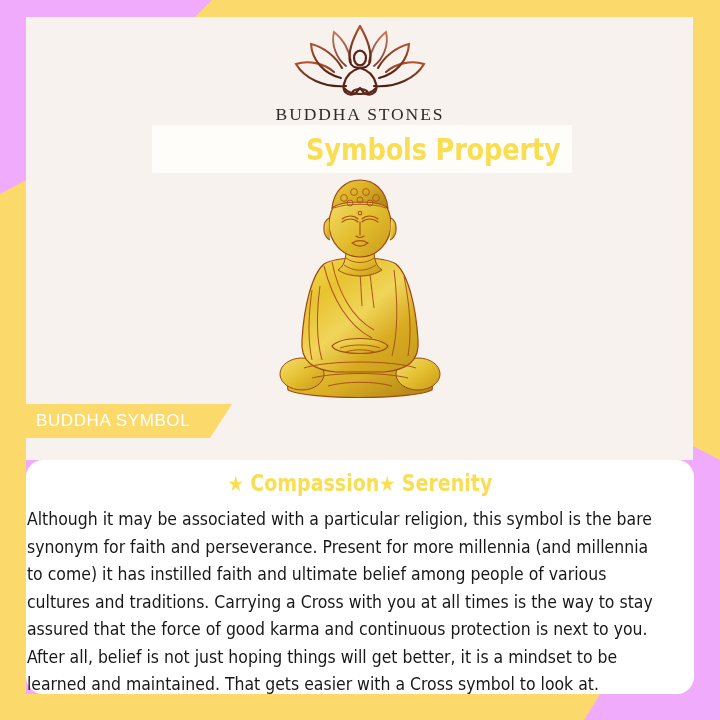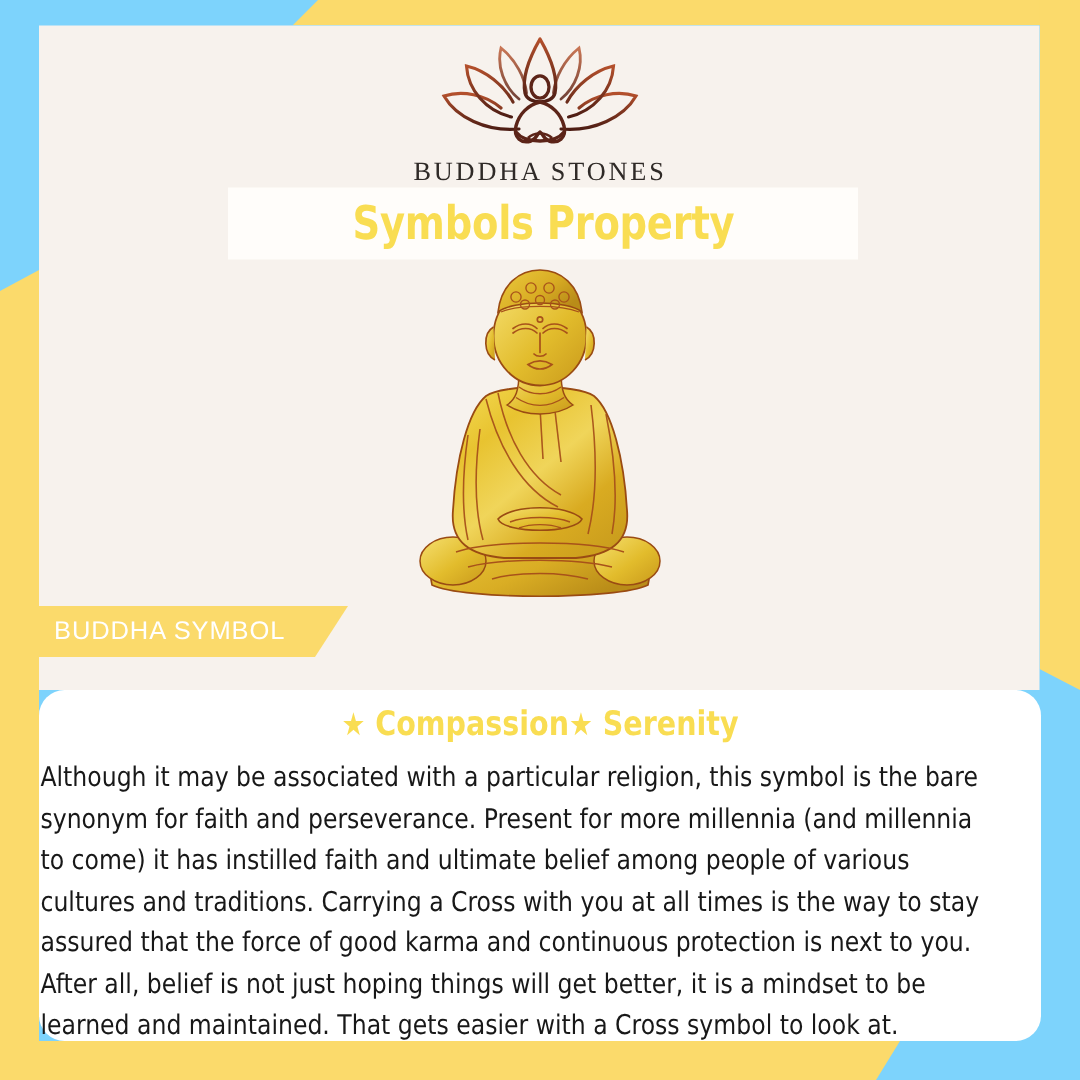--- a/index.html
+++ b/index.html
@@ -8,21 +8,21 @@
     background: #ffffff;
   }
   body {
     font-family: "Liberation Sans", sans-serif;
   }
   #poster {
     position: relative;
     width: 720px;
     height: 720px;
     overflow: hidden;
-    background: #7dd3fc;
+    background: #f0abfc;
   }
 
   
   .band {
     position: absolute;
     background: #fbda6b;
   }
   .band-top {
     left: 195px;
     top: 0;
@@ -93,21 +93,21 @@
   
   .title-banner {
     position: absolute;
     left: 152px;
     top: 125px;
     width: 420px;
     height: 48px;
     background: #fffdfa;
     display: flex;
     align-items: center;
-    justify-content: center;
+    justify-content: flex-end;
   }
   .title-text {
     font-family: "Liberation Sans Narrow", "DejaVu Sans Condensed", "Liberation Sans", sans-serif;
     font-weight: 700;
     font-size: 31px;
     color: #f9dd52;
     letter-spacing: -0.2px;
     transform: scaleX(0.92);
     white-space: nowrap;
   }

